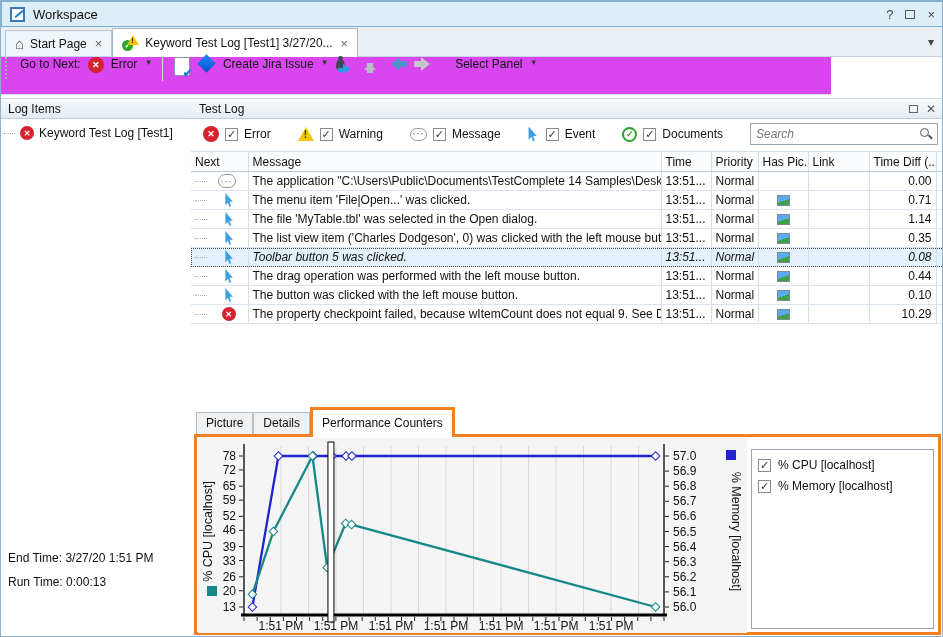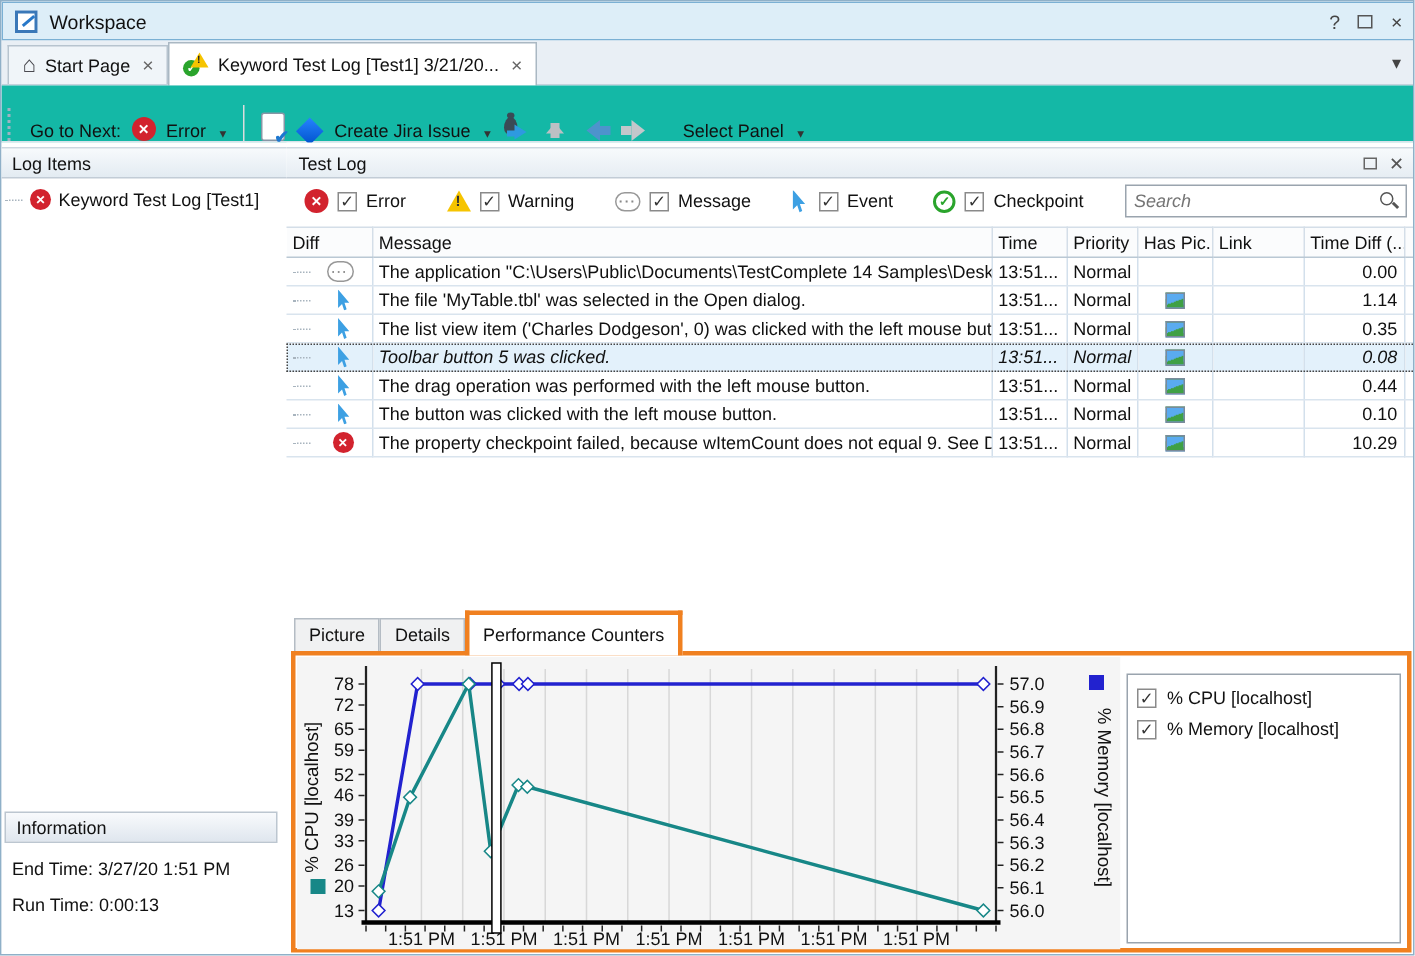--- a/index.html
+++ b/index.html
@@ -21,21 +21,21 @@
   .doctab.active { background:#fff; height:29px; margin-bottom:-1px; border-color:#aab8c3; }
   .tab-close { color:#666; font-size:13px; margin-left:2px; }
   .home-icon { font-size:15px; color:#4a4a50; font-weight:bold; line-height:1; }
   .loglog-icon { position:relative; width:17px; height:16px; }
   .loglog-icon .chk { position:absolute; left:0; bottom:0; width:11px; height:11px; border-radius:50%; background:#2aa42c; color:#fff; font-size:8px; font-weight:bold; display:flex; align-items:center; justify-content:center; }
   .loglog-icon .tri { position:absolute; right:0; top:0; width:0; height:0; border-left:6px solid transparent; border-right:6px solid transparent; border-bottom:10px solid #f6c400; }
   .loglog-icon .tri::after { content:"!"; position:absolute; left:-2px; top:2px; font-size:7px; font-weight:bold; color:#222; }
   .strip-dd { margin-left:auto; margin-right:10px; align-self:center; color:#444; }
 
   
-  .toolbar { position:absolute; left:0; top:56px; width:943px; height:38px; background:#14b8a6; border-bottom:1px solid #d9e2ea; display:flex; align-items:flex-end; padding-left:4px; gap:7px; }
+  .toolbar { position:absolute; left:0; top:56px; width:830px; height:38px; background:#d946ef; border-bottom:1px solid #d9e2ea; display:flex; align-items:flex-start; padding-left:4px; gap:7px; }
   .grip { width:4px; height:22px; border-left:2px dotted #9fb2c2; margin-right:4px; }
   .tb-sep { width:1px; height:24px; background:#dcdcdc; margin:0 4px; }
   .caret { font-size:9px; color:#333; margin-left:2px; }
   .err-circle { width:16px; height:16px; border-radius:50%; background:#d2232e; color:#fff; font-size:9px; font-weight:bold; display:inline-flex; align-items:center; justify-content:center; }
   .pagecheck { position:relative; width:16px; height:19px; background:#fff; border:1.5px solid #8796a5; border-radius:2px; }
   .pagecheck::after { content:"\2714"; position:absolute; right:-4px; bottom:-5px; color:#1e78d0; font-size:12px; font-weight:bold; }
   .jira { width:13px; height:13px; transform:rotate(45deg); background:linear-gradient(135deg,#2684ff,#0052cc); margin:0 3px; }
   .bugfwd { position:relative; width:22px; height:18px; }
   .bug-body { position:absolute; left:2px; top:2px; width:9px; height:12px; border-radius:50% 50% 50% 50%/60% 60% 40% 40%; background:#3a4a55; }
   .bug-body::before { content:""; position:absolute; left:2px; top:-3px; width:5px; height:4px; border-radius:50%; background:#3a4a55; }
@@ -132,21 +132,21 @@
   <div class="doctab">
     <span class="home-icon">⌂</span>
     <span>Start Page</span>
     <span class="tab-close">×</span>
   </div>
   <div class="doctab active">
     <span class="loglog-icon">
         <span class="chk">✓</span>
         <span class="tri"></span>
       </span>
-    <span>Keyword Test Log [Test1] 3/21/20...</span>
+    <span>Keyword Test Log [Test1] 3/27/20...</span>
     <span class="tab-close">×</span>
   </div>
   <span class="strip-dd">▾</span>
 </div>
 
 <div class="toolbar">
   <span class="grip"></span>
   <span>Go to Next:</span>
   <span class="err-circle">✕</span>
   <span>Error</span>
@@ -182,23 +182,20 @@
   <div class="panel-header mt">
       <span>Log Items</span>
     </div>
   <div class="tree-item">
     <span class="tree-dots"></span>
     <span class="row-err">✕</span>
     <span>Keyword Test Log [Test1]</span>
   </div>
 
   <div class="infopanel">
-    <div class="panel-header">
-        <span>Information</span>
-      </div>
     <div class="infolines">
       <div class="infoline"><span>End Time:</span> <span>3/27/20 1:51 PM</span></div>
       <div class="infoline"><span>Run Time:</span> <span>0:00:13</span></div>
     </div>
   </div>
 </div>
 
 <div class="rightpanel">
   <div class="tl-header">
     <span>Test Log</span>
@@ -225,42 +222,42 @@
       <span>Message</span>
     </span>
     <span class="fgroup">
       <span class="fi cursor-shape"></span>
       <span class="cb checked"></span>
       <span>Event</span>
     </span>
     <span class="fgroup">
       <span class="fi fi-checkpoint"></span>
       <span class="cb checked"></span>
-      <span>Checkpoint</span>
+      <span>Documents</span>
     </span>
   </div>
   <div class="searchbox">
     <input placeholder="Search" style="">
     <span class="mag"></span>
   </div>
 
   <table class="logtable">
     <colgroup>
         <col style="width:57px">
         <col style="width:413px">
         <col style="width:50px">
         <col style="width:47px">
         <col style="width:50px">
         <col style="width:61px">
         <col style="width:67px">
         <col style="width:8px">
       </colgroup>
     <tbody>
         <tr>
-      <th>Diff</th>
+      <th>Next</th>
       <th>Message</th>
       <th>Time</th>
       <th>Priority</th>
       <th>Has Pic...</th>
       <th>Link</th>
       <th>Time Diff (...</th>
       <th></th>
     </tr>
     <tr>
       <td>
@@ -270,20 +267,39 @@
             </span>
           </td>
       <td>The application "C:\Users\Public\Documents\TestComplete 14 Samples\Desktop\Ord...</td>
           <td>13:51...</td>
           <td>Normal</td>
       <td>
             <span class="picwrap"></span>
           </td>
       <td></td>
           <td class="td-num">0.00</td>
+          <td></td>
+    </tr>
+    <tr>
+      <td>
+            <span class="cell-type">
+              <span class="tree-dots"></span>
+              <span class="ticon" data-type="event"></span>
+            </span>
+          </td>
+      <td>The menu item 'File|Open...' was clicked.</td>
+          <td>13:51...</td>
+          <td>Normal</td>
+      <td>
+            <span class="picwrap">
+              <span class="pic" data-haspic="true"></span>
+            </span>
+          </td>
+      <td></td>
+          <td class="td-num">0.71</td>
           <td></td>
     </tr>
     <tr>
       <td>
             <span class="cell-type">
               <span class="tree-dots"></span>
               <span class="ticon" data-type="event"></span>
             </span>
           </td>
       <td>The file 'MyTable.tbl' was selected in the Open dialog.</td>

